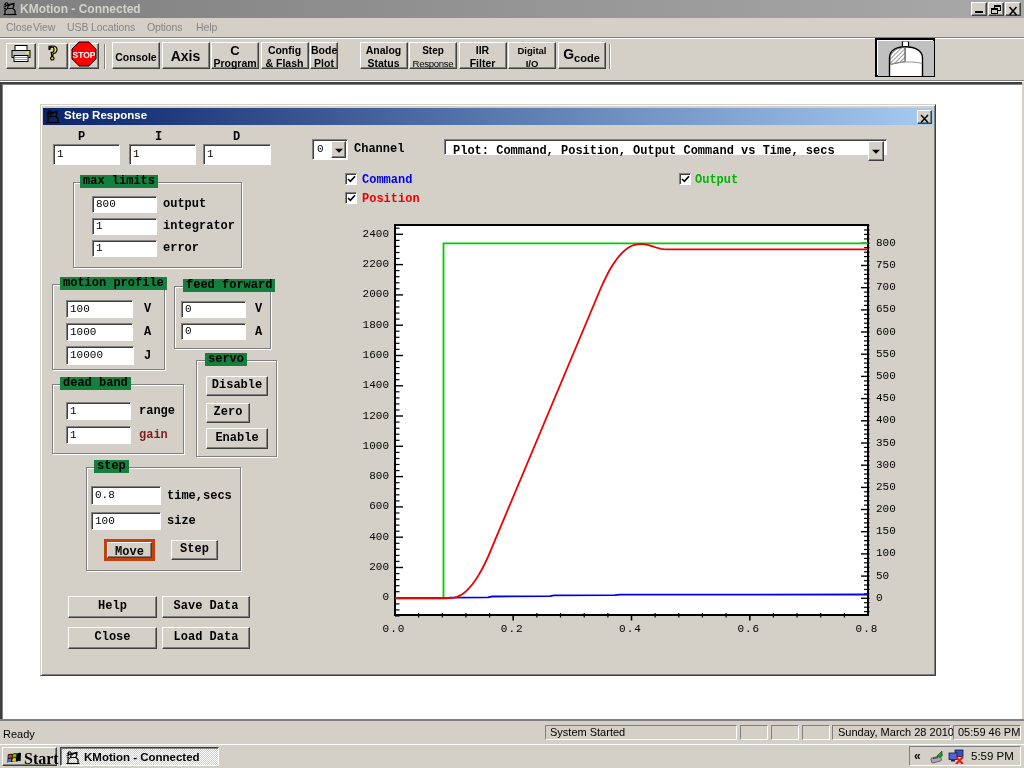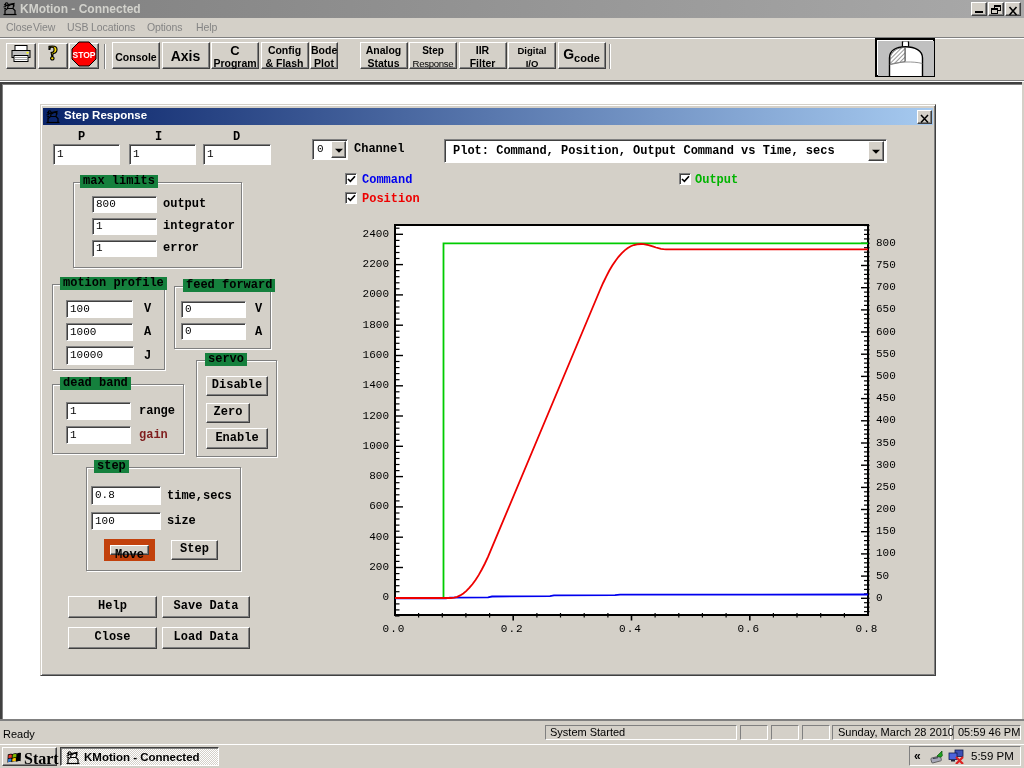--- a/index.html
+++ b/index.html
@@ -1,21 +1,21 @@
 <!DOCTYPE html>
 <html><head><meta charset="utf-8"><style>
 * { margin:0; padding:0; box-sizing:border-box; }
 html,body { width:1024px; height:768px; }
 body { position:relative; font-family:"Liberation Sans",sans-serif; background:#d4d0c8; overflow:hidden; }
 .abs { position:absolute; }
 .cent { position:absolute; left:0; right:0; top:50%; transform:translateY(-50%); text-align:center; }
 .tbtn { position:absolute; background:#d4d0c8; border:1px solid; border-color:#fff #404040 #404040 #fff; box-shadow:inset -1px -1px 0 #808080; }
 .tbtn.txt { font-weight:bold; text-align:center; font-family:"Liberation Sans",sans-serif; }
 .pb { position:absolute; background:#d4d0c8; border:1px solid; border-color:#fff #404040 #404040 #fff; box-shadow:inset -1px -1px 0 #808080; font-family:"Liberation Mono",monospace; font-weight:bold; text-align:center; color:#000; }
-.pbd { position:absolute; border:6px solid #c2410c; background:#d4d0c8;padding-left:14px; }
+.pbd { position:absolute; border:3px solid #c2410c; background:#d4d0c8;padding-left:14px; }
 .pbi { position:absolute; inset:0; border:1px solid; border-color:#fff #404040 #404040 #fff; box-shadow:inset -1px -1px 0 #808080; font-family:"Liberation Mono",monospace; font-weight:bold; text-align:center; }
 .tf { position:absolute; background:#fff; border:1px solid; border-color:#808080 #fff #fff #808080; box-shadow:inset 1px 1px 0 #404040; font-family:"Liberation Mono",monospace; color:#000; white-space:nowrap; }
 .grp { position:absolute; border:1px solid #808080; box-shadow:inset 1px 1px 0 #fff, 1px 1px 0 #fff; }
 .glab { position:absolute; background:#15803d; padding:0 3px; font-family:"Liberation Mono",monospace; font-weight:bold; font-size:12px; line-height:13px; }
 .ml { position:absolute; font-family:"Liberation Mono",monospace; white-space:nowrap; line-height:16px; }
 .cb { position:absolute; width:12px; height:12px; background:#fff; border:1px solid; border-color:#808080 #fff #fff #808080; box-shadow:inset 1px 1px 0 #404040; }
 .cb svg { position:absolute; left:1px; top:1px; }
 .axlab { position:absolute; font-family:"Liberation Mono",monospace; font-size:11px; color:#000; line-height:13px; }
 .spanel { position:absolute; border:1px solid; border-color:#808080 #fff #fff #808080; font-family:"Liberation Sans",sans-serif; }
 .cmbarrow { position:absolute; }
@@ -205,21 +205,21 @@
   </div>
 <div class="pb" style="left:171px;top:540px;width:47px;height:20px;font-size:12px;line-height:17px">Step</div>
 <div class="pb" style="left:68px;top:596px;width:89px;height:22px;font-size:12px;line-height:19px">Help</div>
 <div class="pb" style="left:162px;top:596px;width:88px;height:22px;font-size:12px;line-height:19px">Save Data</div>
 <div class="pb" style="left:68px;top:627px;width:89px;height:22px;font-size:12px;line-height:19px">Close</div>
 <div class="pb" style="left:162px;top:627px;width:88px;height:22px;font-size:12px;line-height:19px">Load Data</div>
 <div class="tf" style="left:312px;top:139px;width:36px;height:21px;font-size:11px;line-height:19px;padding-left:4px">0<div class="pb cmbarrow" style="left:18px;top:1px;width:15px;height:17px">
       <span class="arr"></span>
     </div></div>
 <div class="ml" style="left:354px;top:141px;font-size:12px;font-weight:bold;color:#000">Channel</div>
-<div class="tf" style="left:444px;top:139px;width:443px;height:24px;font-size:12px;font-weight:bold;line-height:22px;padding-left:8px">Plot: Command, Position, Output Command vs Time, secs<div class="pb cmbarrow" style="left:423px;top:1px;width:16px;height:20px">
+<div class="tf" style="left:444px;top:139px;width:443px;height:16px;font-size:12px;font-weight:bold;line-height:22px;padding-left:8px">Plot: Command, Position, Output Command vs Time, secs<div class="pb cmbarrow" style="left:423px;top:1px;width:16px;height:20px">
       <span class="arr"></span>
     </div></div>
 <div class="cb" style="left:345px;top:173px">
     <svg width="9" height="9" viewBox="0 0 9 9">
       <path d="M1 4 L3.4 6.4 L8 1.2" fill="none" stroke="#000" stroke-width="1.6"></path>
     </svg>
   </div>
 <div class="ml" style="left:362px;top:172px;font-size:12px;font-weight:bold;color:#0000ee">Command</div>
 <div class="cb" style="left:345px;top:192px">
     <svg width="9" height="9" viewBox="0 0 9 9">

